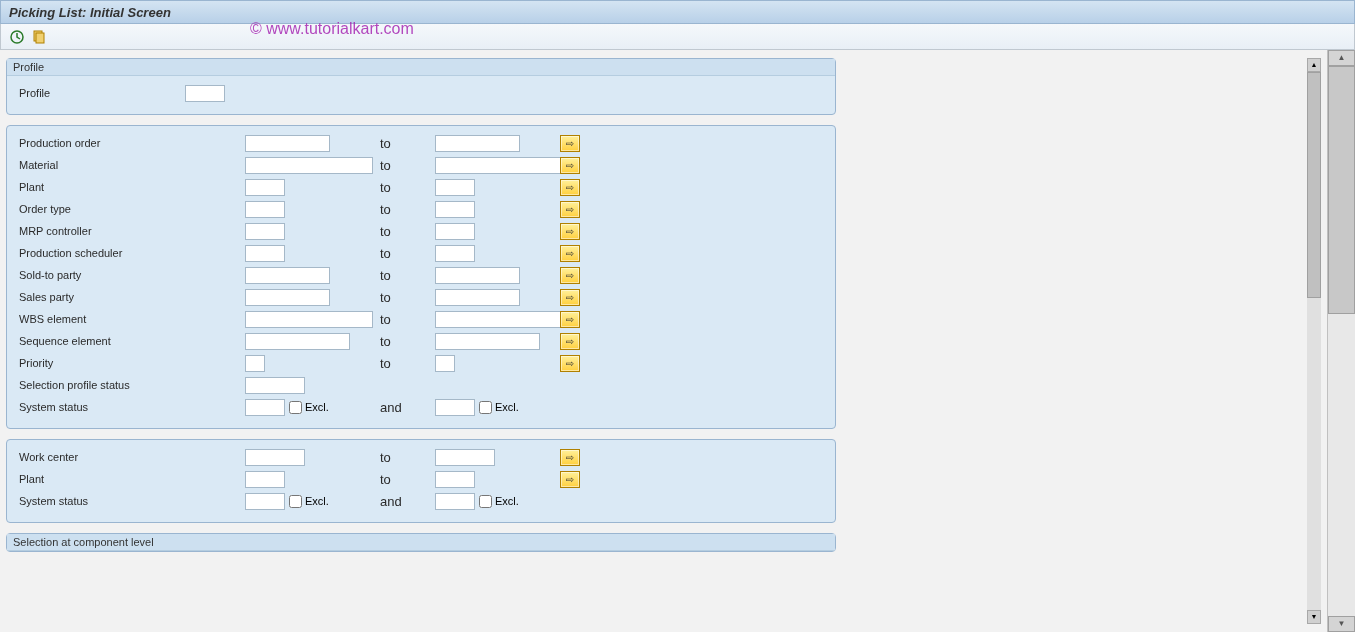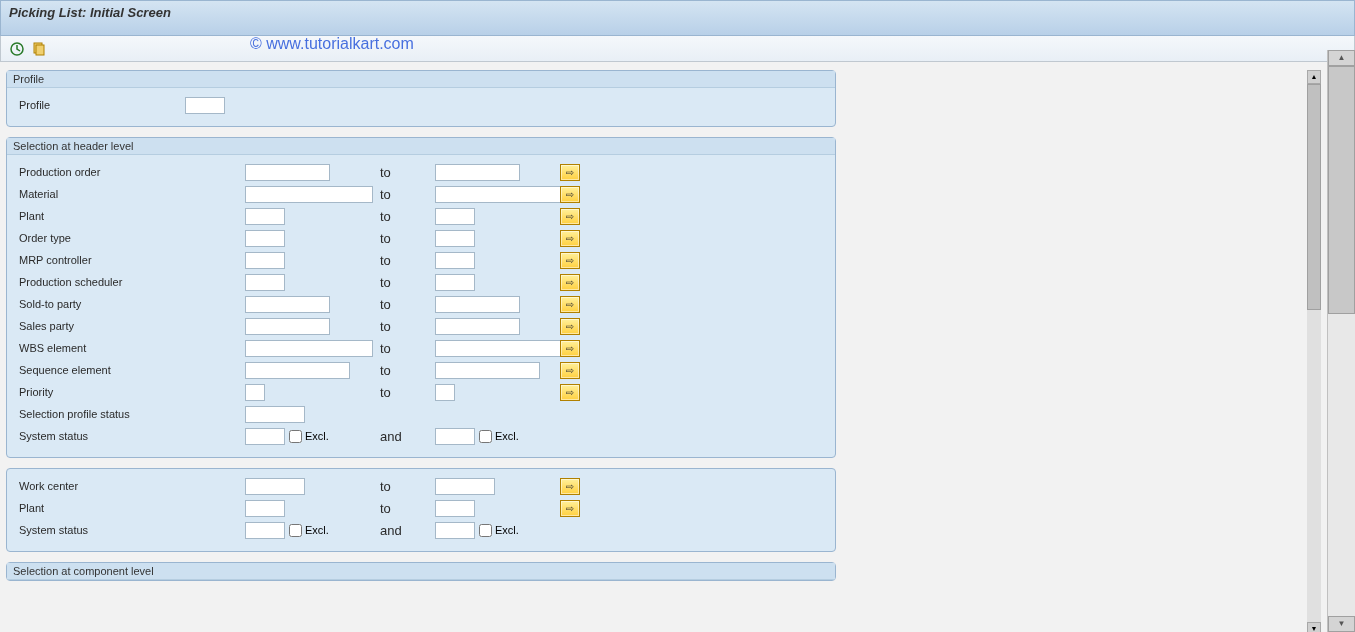--- a/index.html
+++ b/index.html
@@ -17,21 +17,21 @@
       position: relative;
     }
     .title-bar {
       background: linear-gradient(to bottom, #d4e4f2, #b8d0e8);
       border: 1px solid #9ab5d0;
       padding: 4px 8px;
       font-weight: bold;
       font-style: italic;
       font-size: 13px;
       color: #333;
-      height: 36px;
+      height: 24px;
       line-height: 16px;
     }
     .toolbar {
       background: linear-gradient(to bottom, #f5f8fb, #e8eff6);
       border: 1px solid #c0c8d0;
       border-top: none;
       padding: 4px 8px;
       height: 26px;
       display: flex;
       align-items: center;
@@ -39,23 +39,23 @@
     }
     .toolbar-icon {
       width: 16px;
       height: 16px;
       cursor: pointer;
       display: inline-block;
     }
     .watermark {
       position: absolute;
       left: 250px;
-      top: 35px;
+      top: 20px;
       font-size: 16px;
-      color: #1d4ed8;
+      color: #a21caf;
       opacity: 0.8;
       pointer-events: none;
       z-index: 100;
       text-align: right;
     }
     .content-area {
       width: 1327px;
       height: calc(100% - 50px);
       overflow-y: scroll;
       padding: 8px 6px;
@@ -247,21 +247,20 @@
       <div class="group-title">Profile</div>
       <div class="group-body">
         <div class="form-row">
           <div class="field-label" style="width:168px;">Profile</div>
           <input type="text" class="sap-input w-xs" style="">
         </div>
       </div>
     </div>
 
     <div class="group-box">
-      <div class="group-title">Selection at header level</div>
       <div class="group-body">
 
         <div class="form-row">
           <div class="field-label">Production order</div>
           <div class="col-from">
               <input type="text" class="sap-input w-md" style="">
             </div>
           <div class="sep-label">to</div>
           <div class="col-to">
               <input type="text" class="sap-input w-md" style="">

